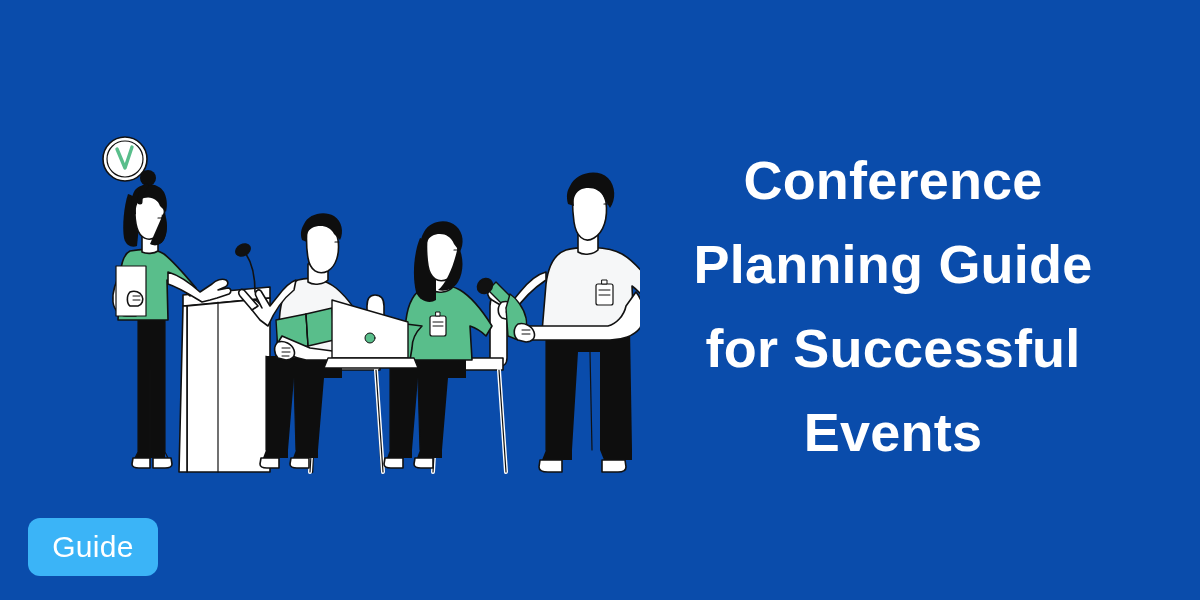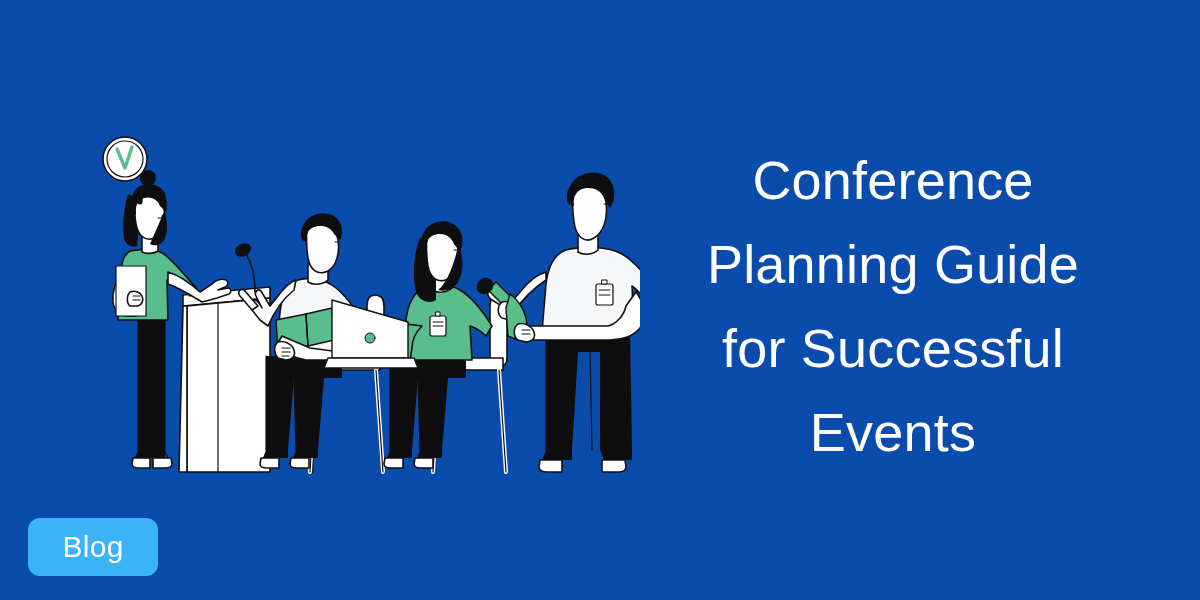--- a/index.html
+++ b/index.html
@@ -22,21 +22,21 @@
 
   
   #title-block {
     position: absolute;
     left: 640px;
     top: 138px;
     width: 506px;
     text-align: center;
     color: #ffffff;
     font-family: "Liberation Sans", sans-serif;
-    font-weight: 400;
+    font-weight: 700;
     font-size: 54px;
     line-height: 84px;
     letter-spacing: 0.2px;
     white-space: pre-line;
   }
 
   
   #blog-badge {
     position: absolute;
     left: 28px;
@@ -255,16 +255,16 @@
       </g>
     </svg>
   </div>
 
   <div id="title-block">Conference
 Planning Guide
 for Successful
 Events</div>
 
   <div id="blog-badge">
-    <span>Blog</span>
+    <span>Guide</span>
   </div>
 
 </div>
 
 </body></html>

